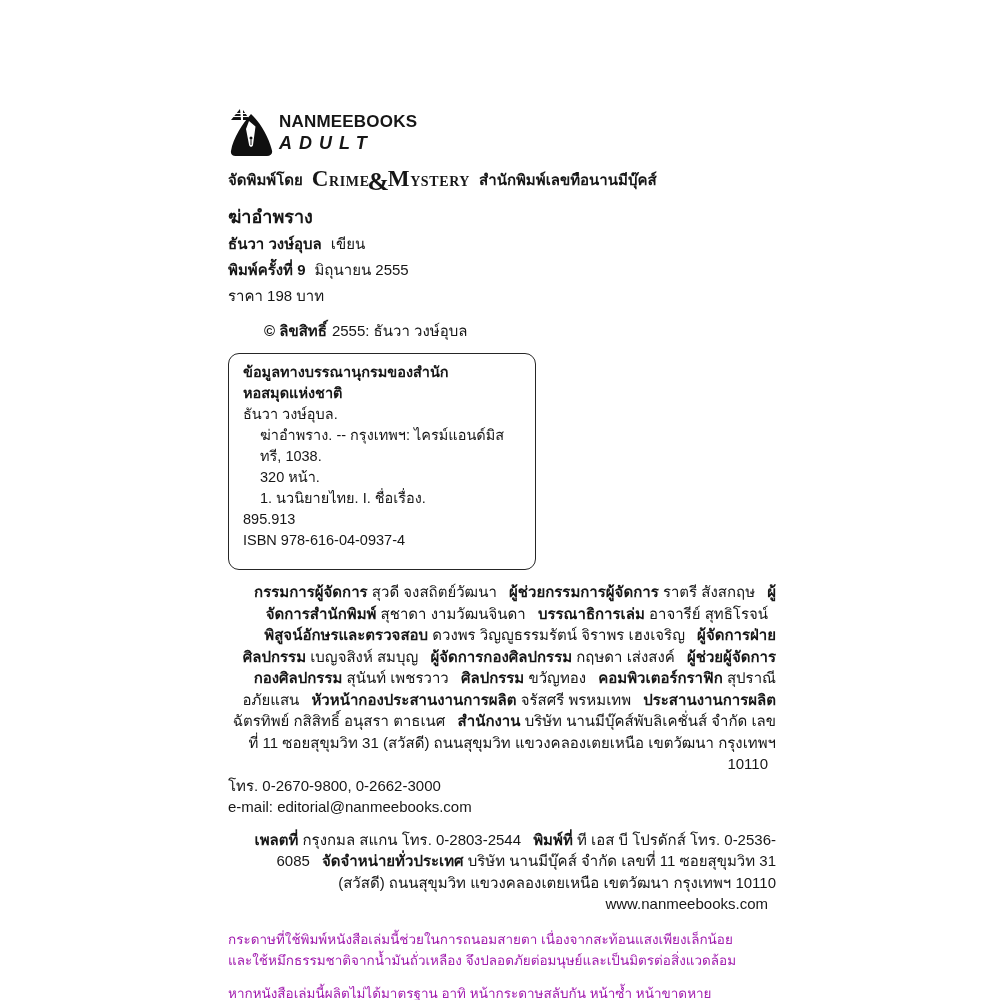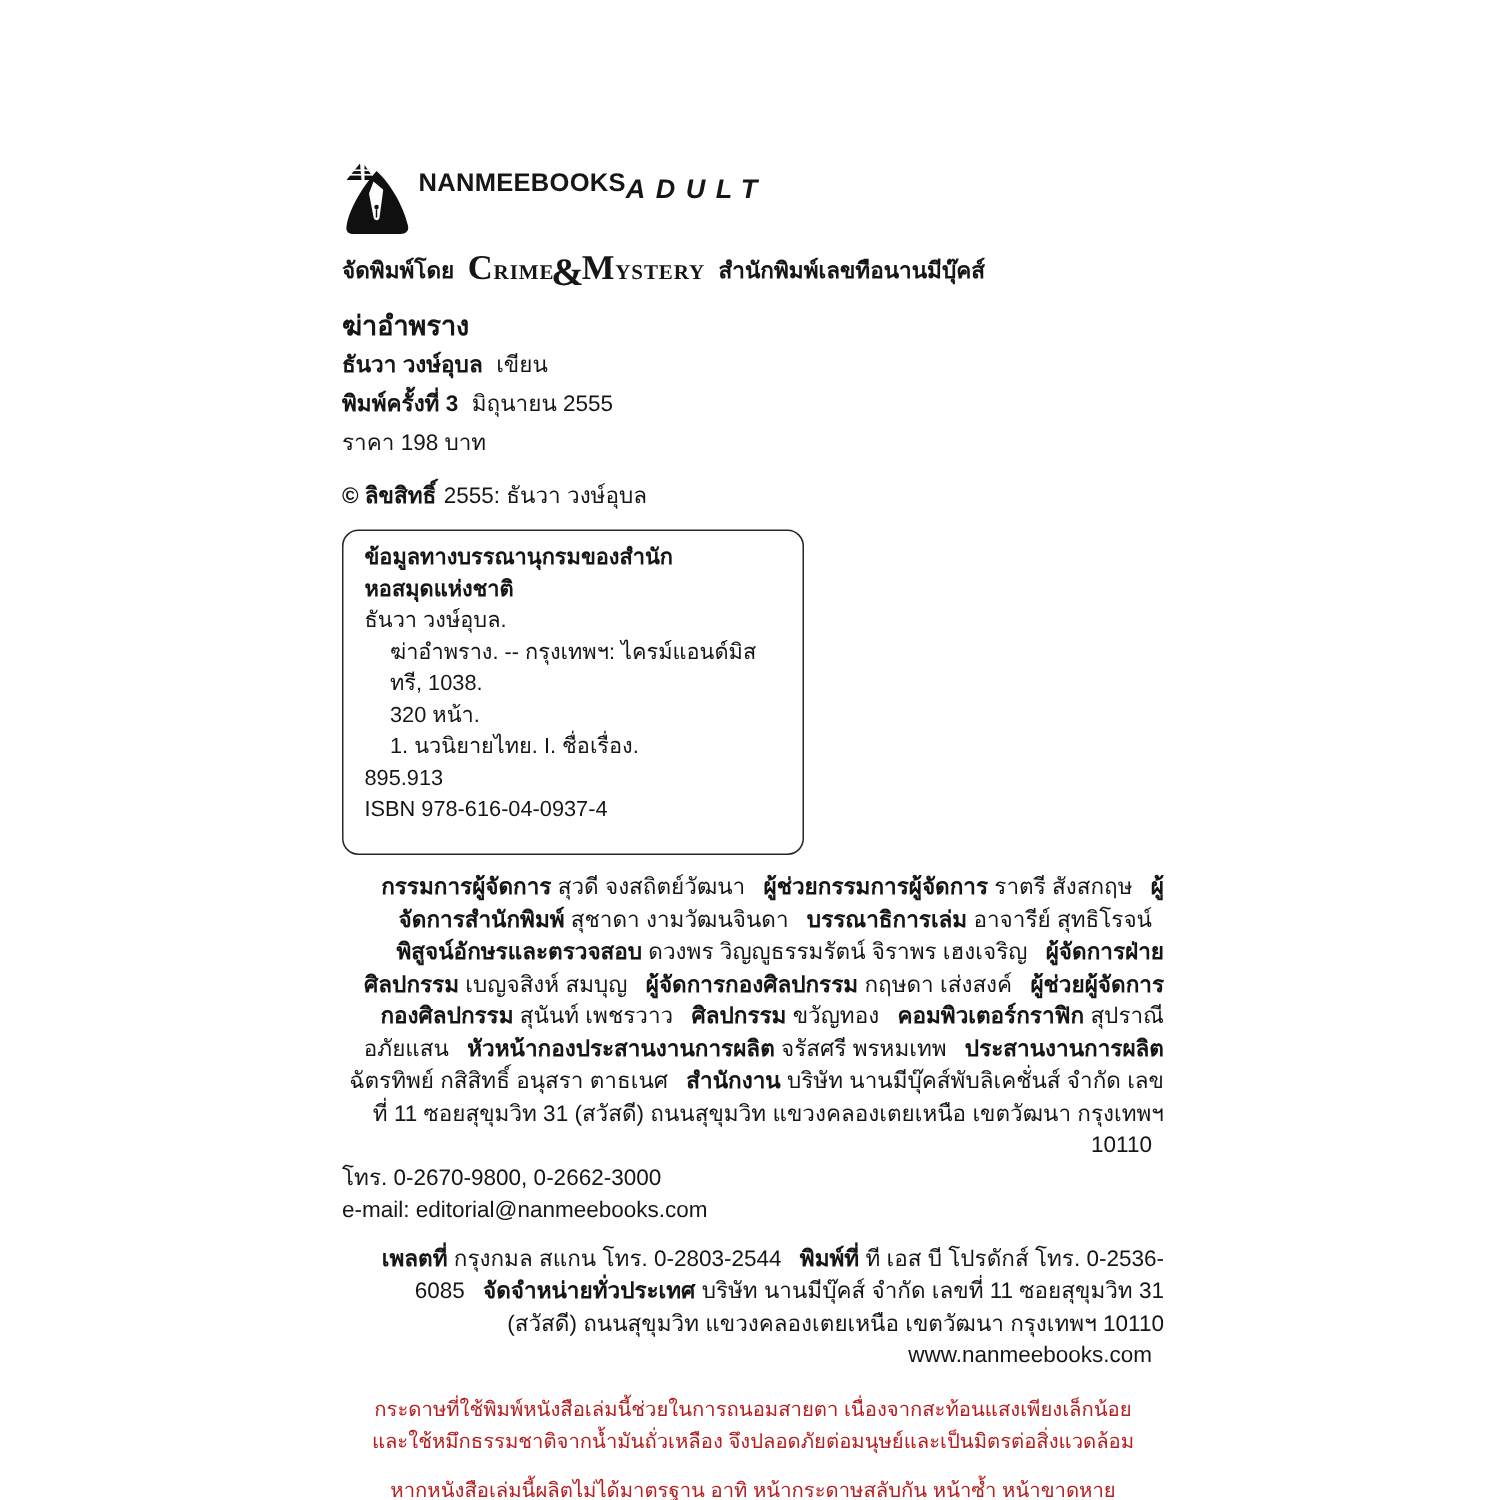--- a/index.html
+++ b/index.html
@@ -3,51 +3,51 @@
 <meta charset="utf-8">
 <style>
   html,body{margin:0;padding:0;background:#ffffff;}
   .page{position:relative;width:1000px;height:1000px;background:#ffffff;
         color:#161616;font-family:"Liberation Sans","DejaVu Sans",sans-serif;overflow:hidden;}
   .content{position:absolute;left:228px;top:108px;width:548px;}
 
   
   .brand{display:flex;align-items:flex-start;gap:5px;}
   .brand-icon svg{width:46px;height:50px;display:block;}
-  .brand-text{display:flex;flex-direction:row;margin-top:5px;}
+  .brand-text{display:flex;flex-direction:column;margin-top:5px;}
   .brand-top{font-size:17px;font-weight:bold;letter-spacing:0.2px;line-height:17px;}
   .brand-bottom{font-size:18px;font-weight:800;letter-spacing:7px;line-height:27px;margin-top:0px;font-style:italic;}
 
   
   .pub-line{display:flex;align-items:flex-end;gap:9px;margin-top:7px;font-size:15px;font-weight:bold;}
   .crime-logo{font-family:"Liberation Serif","DejaVu Serif",serif;font-weight:bold;
               font-size:14px;letter-spacing:0.6px;display:inline-flex;align-items:baseline;}
   .cw{display:inline-block;}
   .cw::first-letter{font-size:165%;}
   .amp{font-size:185%;line-height:1;position:relative;top:4px;margin:0 -2px;}
 
   .title{font-size:18px;font-weight:bold;margin-top:14px;line-height:22px;}
   .line{font-size:15px;margin-top:6px;line-height:20px;}
   .line .sep{margin-left:9px;}
-  .copyright{margin-top:15px;}
+  .copyright{margin-top:15px;margin-left:36px;}
 
   
   .cip{border:1.5px solid #262626;border-radius:11px;width:278px;
        padding:8px 14px 18px 14px;margin-top:12px;font-size:14.5px;line-height:21px;}
   .cip-head{font-weight:bold;}
   .cip-line.ind{padding-left:17px;}
 
   
   .para{margin-top:11px;font-size:15px;line-height:21.5px;text-align:right;}
   .para .seg{margin-right:8px;}
   .para .seg b{font-weight:bold;}
   .plain{font-size:15px;line-height:21.5px;}
 
   
-  .note{margin-top:14px;text-align:center;color:#b91c1c;font-size:13.5px;line-height:21px;}
+  .note{margin-top:14px;text-align:left;color:#a21caf;font-size:13.5px;line-height:21px;}
   .note.mt{margin-top:12px;}
 </style>
 </head>
 <body>
 
 <div class="page">
   <div class="content">
 
     <div class="brand">
       <span class="brand-icon">
@@ -75,21 +75,21 @@
       <span class="crime-logo">
           <span class="cw">CRIME</span>
           <span class="amp">&amp;</span>
           <span class="cw">MYSTERY</span>
         </span>
       <b>สำนักพิมพ์เลขทือนานมีบุ๊คส์</b>
     </div>
 
     <div class="title">ฆ่าอำพราง</div>
     <div class="line"><b>ธันวา วงษ์อุบล</b><span class="sep">เขียน</span></div>
-    <div class="line"><b>พิมพ์ครั้งที่ 3</b><span class="sep">มิถุนายน 2555</span></div>
+    <div class="line"><b>พิมพ์ครั้งที่ 9</b><span class="sep">มิถุนายน 2555</span></div>
     <div class="line">ราคา 198 บาท</div>
     <div class="line copyright"><b>© ลิขสิทธิ์</b><span class="sep" style="margin-left:5px">2555: ธันวา วงษ์อุบล</span></div>
 
     <div class="cip">
       <div class="cip-head">ข้อมูลทางบรรณานุกรมของสำนักหอสมุดแห่งชาติ</div>
       <div>
           <div class="cip-line">ธันวา วงษ์อุบล.</div>
           <div class="cip-line ind">ฆ่าอำพราง. -- กรุงเทพฯ: ไครม์แอนด์มิสทรี, 1038.</div>
           <div class="cip-line ind">320 หน้า.</div>
           <div class="cip-line ind">1. นวนิยายไทย.  I. ชื่อเรื่อง.</div>

